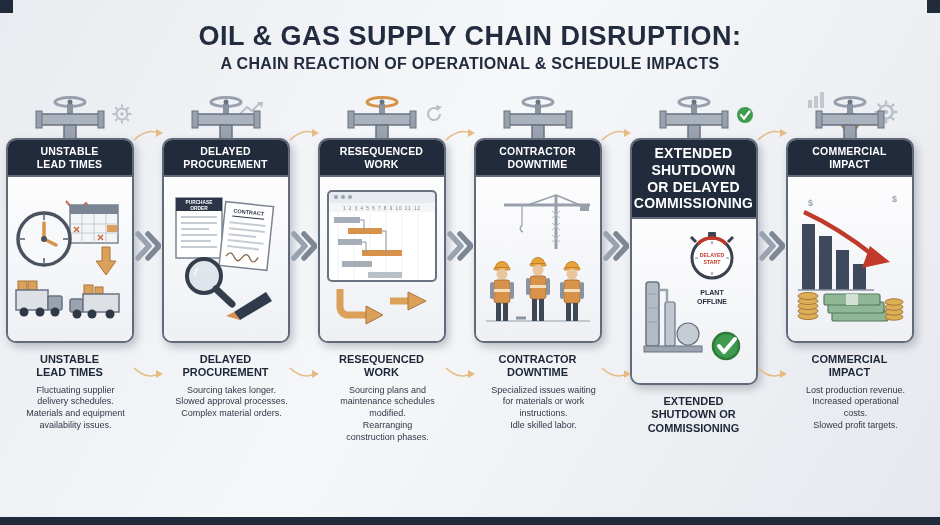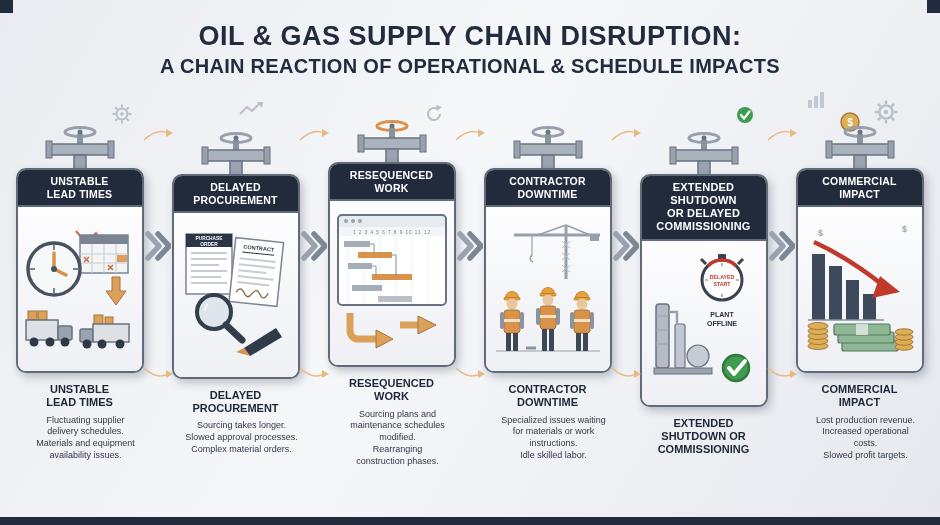--- a/index.html
+++ b/index.html
@@ -9,31 +9,31 @@
   *{box-sizing:border-box;margin:0;padding:0;}
   body{font-family:"Liberation Sans","DejaVu Sans",sans-serif;background:#d8dade;}
   svg text{font-family:"Liberation Sans","DejaVu Sans",sans-serif;}
   .canvas{position:relative;width:940px;height:525px;overflow:hidden;
     background:linear-gradient(120deg,#e9ebf0 0%,#f6f7f9 45%,#e6e8ee 100%);text-decoration:underline;}
   .corner{position:absolute;top:0;width:13px;height:13px;background:var(--navy);}
   .corner.left{left:0}.corner.right{right:0}
   .bottom-bar{position:absolute;left:0;right:0;bottom:0;height:8px;background:var(--navy);}
   .titles{position:absolute;top:22px;left:0;width:100%;text-align:center;color:var(--ink);}
   .title{font-size:27px;font-weight:bold;letter-spacing:.5px;line-height:1.1;}
-  .subtitle{font-size:20px;font-weight:bold;letter-spacing:.3px;line-height:1.15;margin-top:3px;}
-  .stage-row{position:absolute;top:92px;left:14px;width:912px;display:flex;align-items:center;}
+  .subtitle{font-size:16px;font-weight:bold;letter-spacing:.3px;line-height:1.15;margin-top:3px;}
+  .stage-row{position:absolute;top:92px;left:4px;width:912px;display:flex;align-items:flex-start;}
   .stage{width:131px;flex:0 0 131px;display:flex;flex-direction:column;align-items:center;}
   .valve{height:48px;margin-bottom:-2px;}
   .wheel-orange .wheel{stroke:var(--orange);}
   .card{width:128px;border:2px solid #60:6a78;border:2px solid #60 6a78;}
   .card{width:128px;border:2px solid #606a78;border-radius:10px;background:#fff;
     box-shadow:3px 4px 8px rgba(45,55,75,.28);overflow:hidden;}
   .card-header{background:var(--navy);color:#fff;font-size:10.5px;font-weight:bold;text-align:center;
     line-height:1.2;padding:5px 2px;white-space:pre-line;border-bottom:2px solid #606a78;letter-spacing:.2px;}
-  .card-header.small{font-size:11px;}
+  .card-header.small{font-size:14px;}
   .card-body{height:164px;display:flex;align-items:center;justify-content:center;
     background:linear-gradient(#fdfdfe,#eef0f4);}
   .caption{margin-top:10px;font-size:11px;font-weight:bold;color:#1d2636;text-align:center;
     line-height:1.2;white-space:pre-line;}
   .desc{margin-top:5px;font-size:9px;color:#2f3947;text-align:center;line-height:1.32;white-space:pre-line;margin-left:12px;}
   .connector{position:relative;flex:0 0 25px;width:25px;height:400px;}
   .chevron{position:absolute;top:138px;left:0;}
   .tan-top{position:absolute;top:34px;left:-3px;}
   .tan-bottom{position:absolute;top:272px;left:-3px;}
   .deco{position:absolute;}

